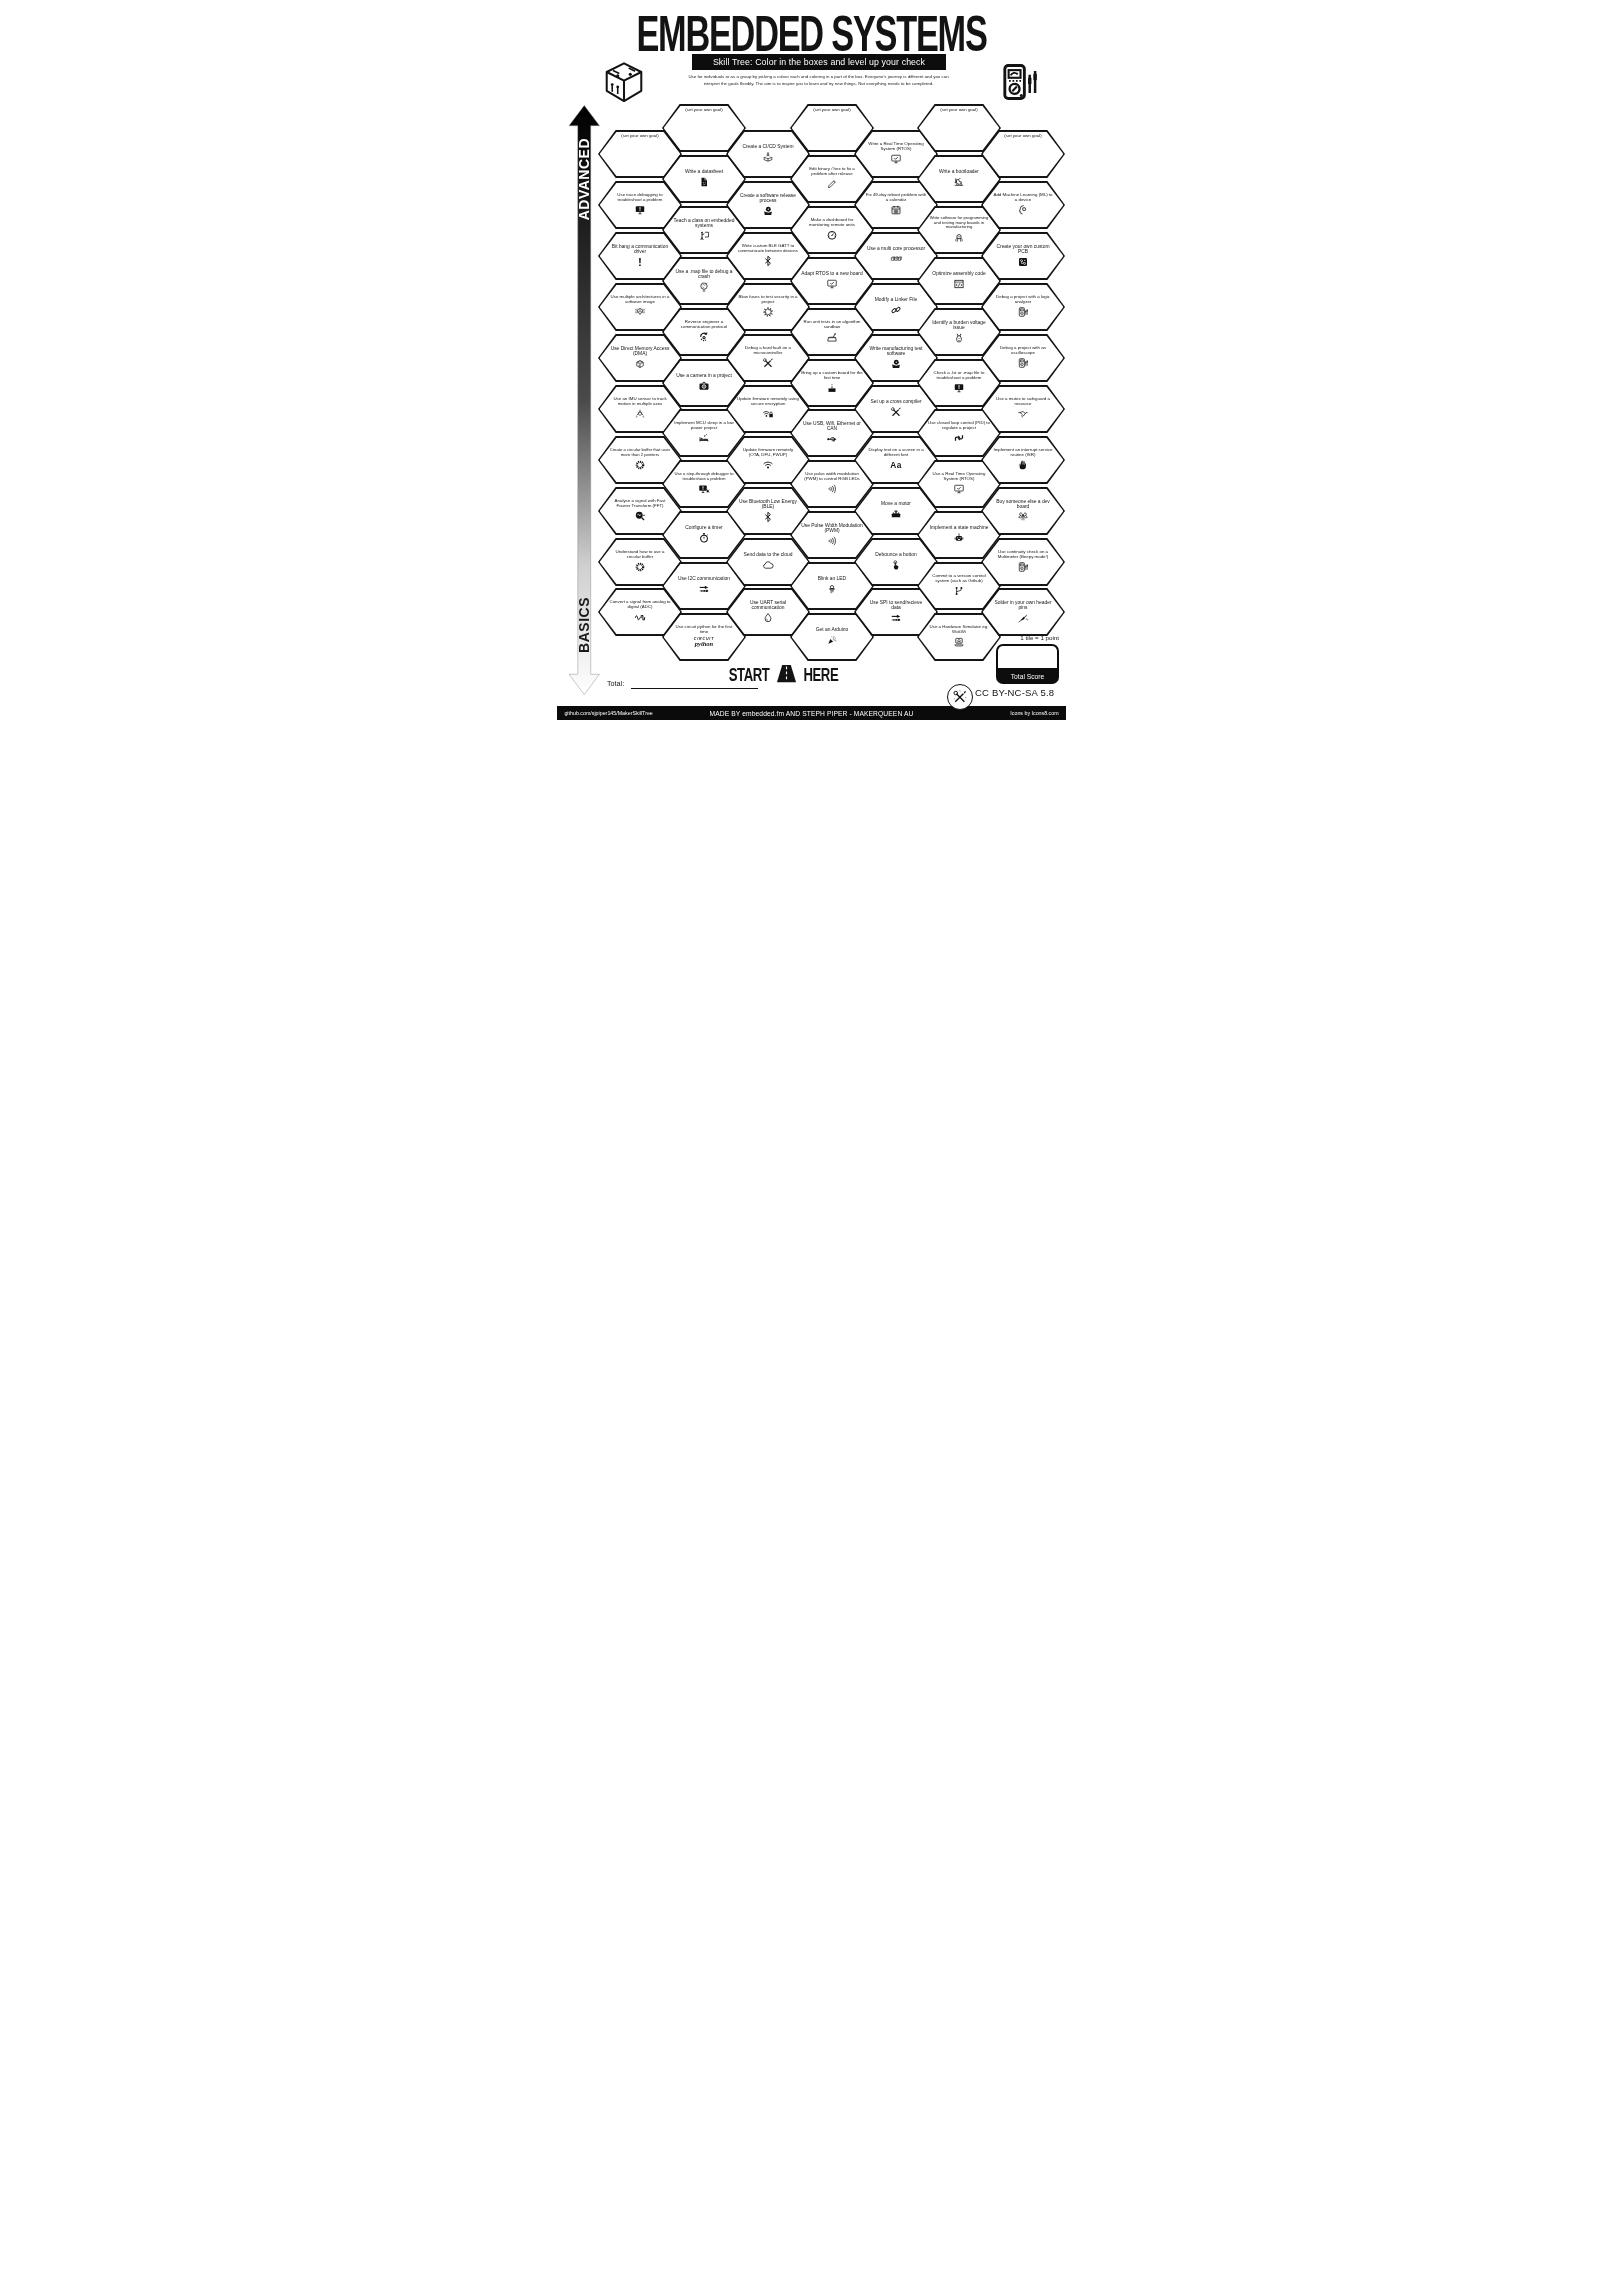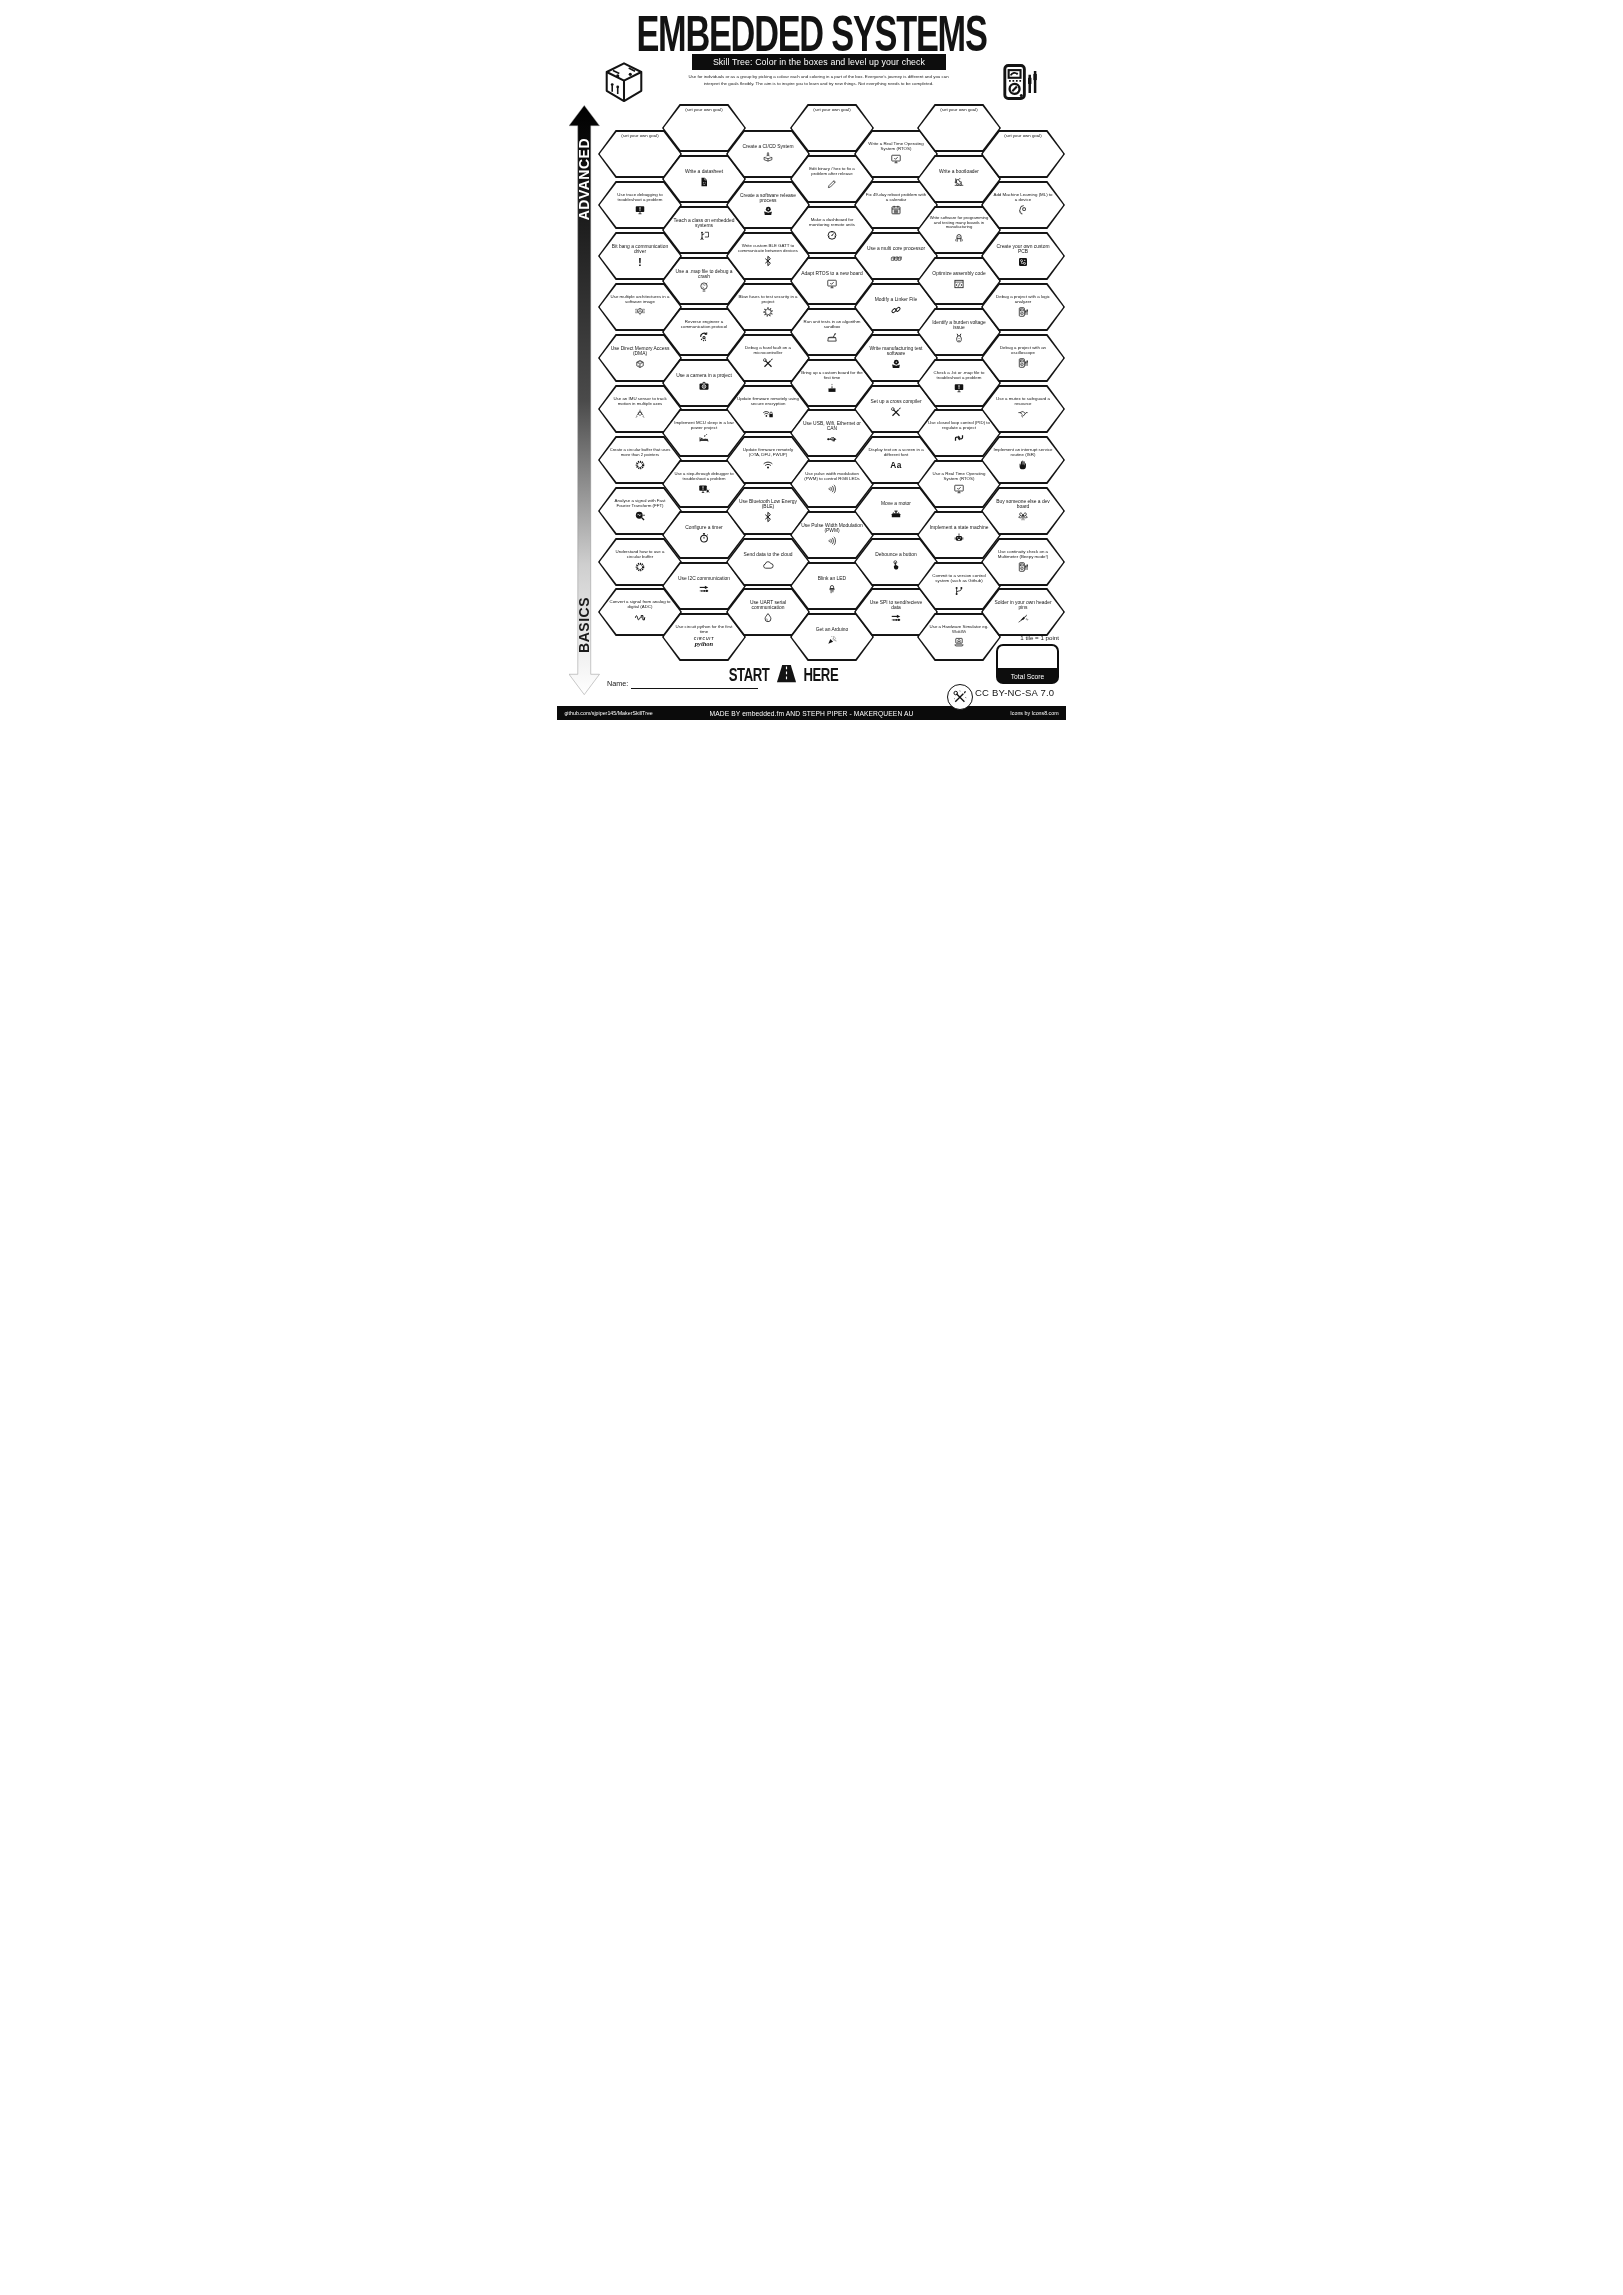--- a/index.html
+++ b/index.html
@@ -1164,39 +1164,39 @@
     <span class="start-word">START</span>
     <span>
       <svg width="21" height="19.4" viewBox="0 0 44 40">
         <path d="M13 2h18l11 36H2z" fill="#131313"></path>
         <path d="M22 5v30" stroke="#fff" stroke-width="2.4" stroke-dasharray="5.5 5"></path>
       </svg>
     </span>
     <span class="start-word">HERE</span>
   </div>
 
-  <div class="name-row">Name:</div>
+  <div class="name-row">Total:</div>
   <div class="name-line"></div>
 
   <div class="tile-note">1 tile = 1 point</div>
   <div class="score-box">
     <div class="score-white"></div>
     <div class="score-label">Total Score</div>
   </div>
 
   <div class="badge">
     <svg width="15.7" height="15.7" viewBox="0 0 24 24" fill="none">
       <path d="M5 19.5L17.3 7.2" stroke="#131313" stroke-width="2.1"></path>
       <path d="M17.3 7.2l3-1 1.1-3-2.5.6-.6 2.4z" fill="#131313"></path>
       <path d="M19 19.5L6.7 7.2" stroke="#131313" stroke-width="2.1"></path>
       <circle cx="5.7" cy="6.2" r="2.7" stroke="#131313" stroke-width="1.5"></circle>
       <path d="M12 2.4l.5 1.3M20.5 13l1.3.5M3.5 14.5l1 .9" stroke="#131313" stroke-width="1.1"></path>
     </svg>
   </div>
-  <div class="license">CC BY-NC-SA 7.0</div>
+  <div class="license">CC BY-NC-SA 5.8</div>
 
   <div class="footer">
     <span class="f-center">MADE BY embedded.fm AND STEPH PIPER  -  MAKERQUEEN AU</span>
     <span class="f-left">github.com/sjpiper145/MakerSkillTree</span>
     <span class="f-right">Icons by Icons8.com</span>
   </div>
 
 </div>
 
 

